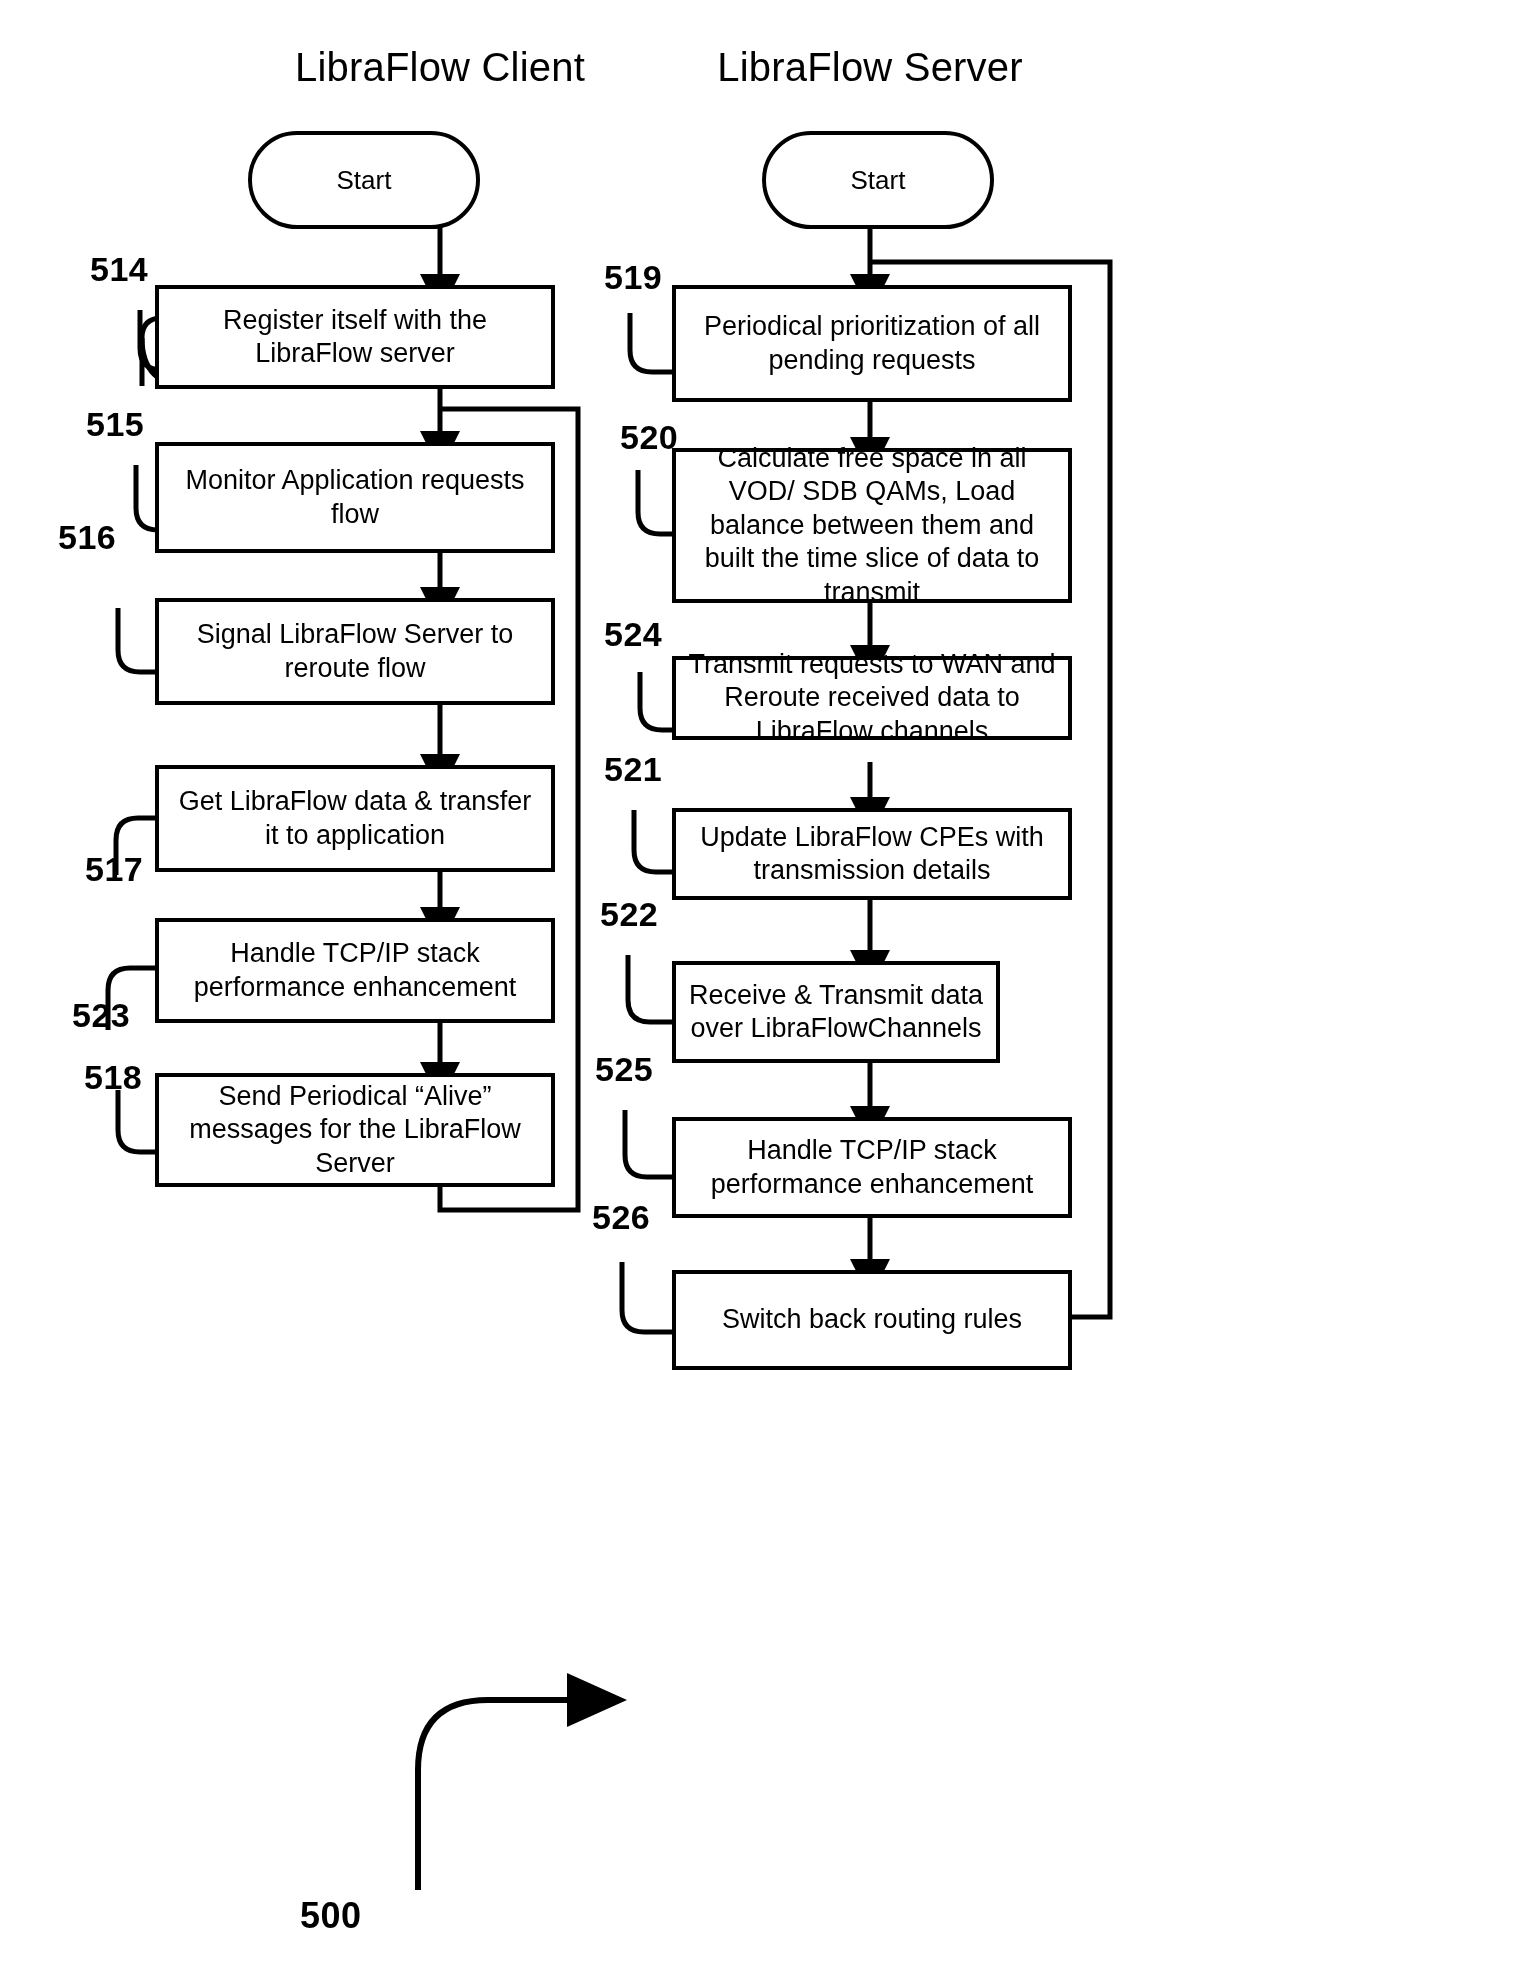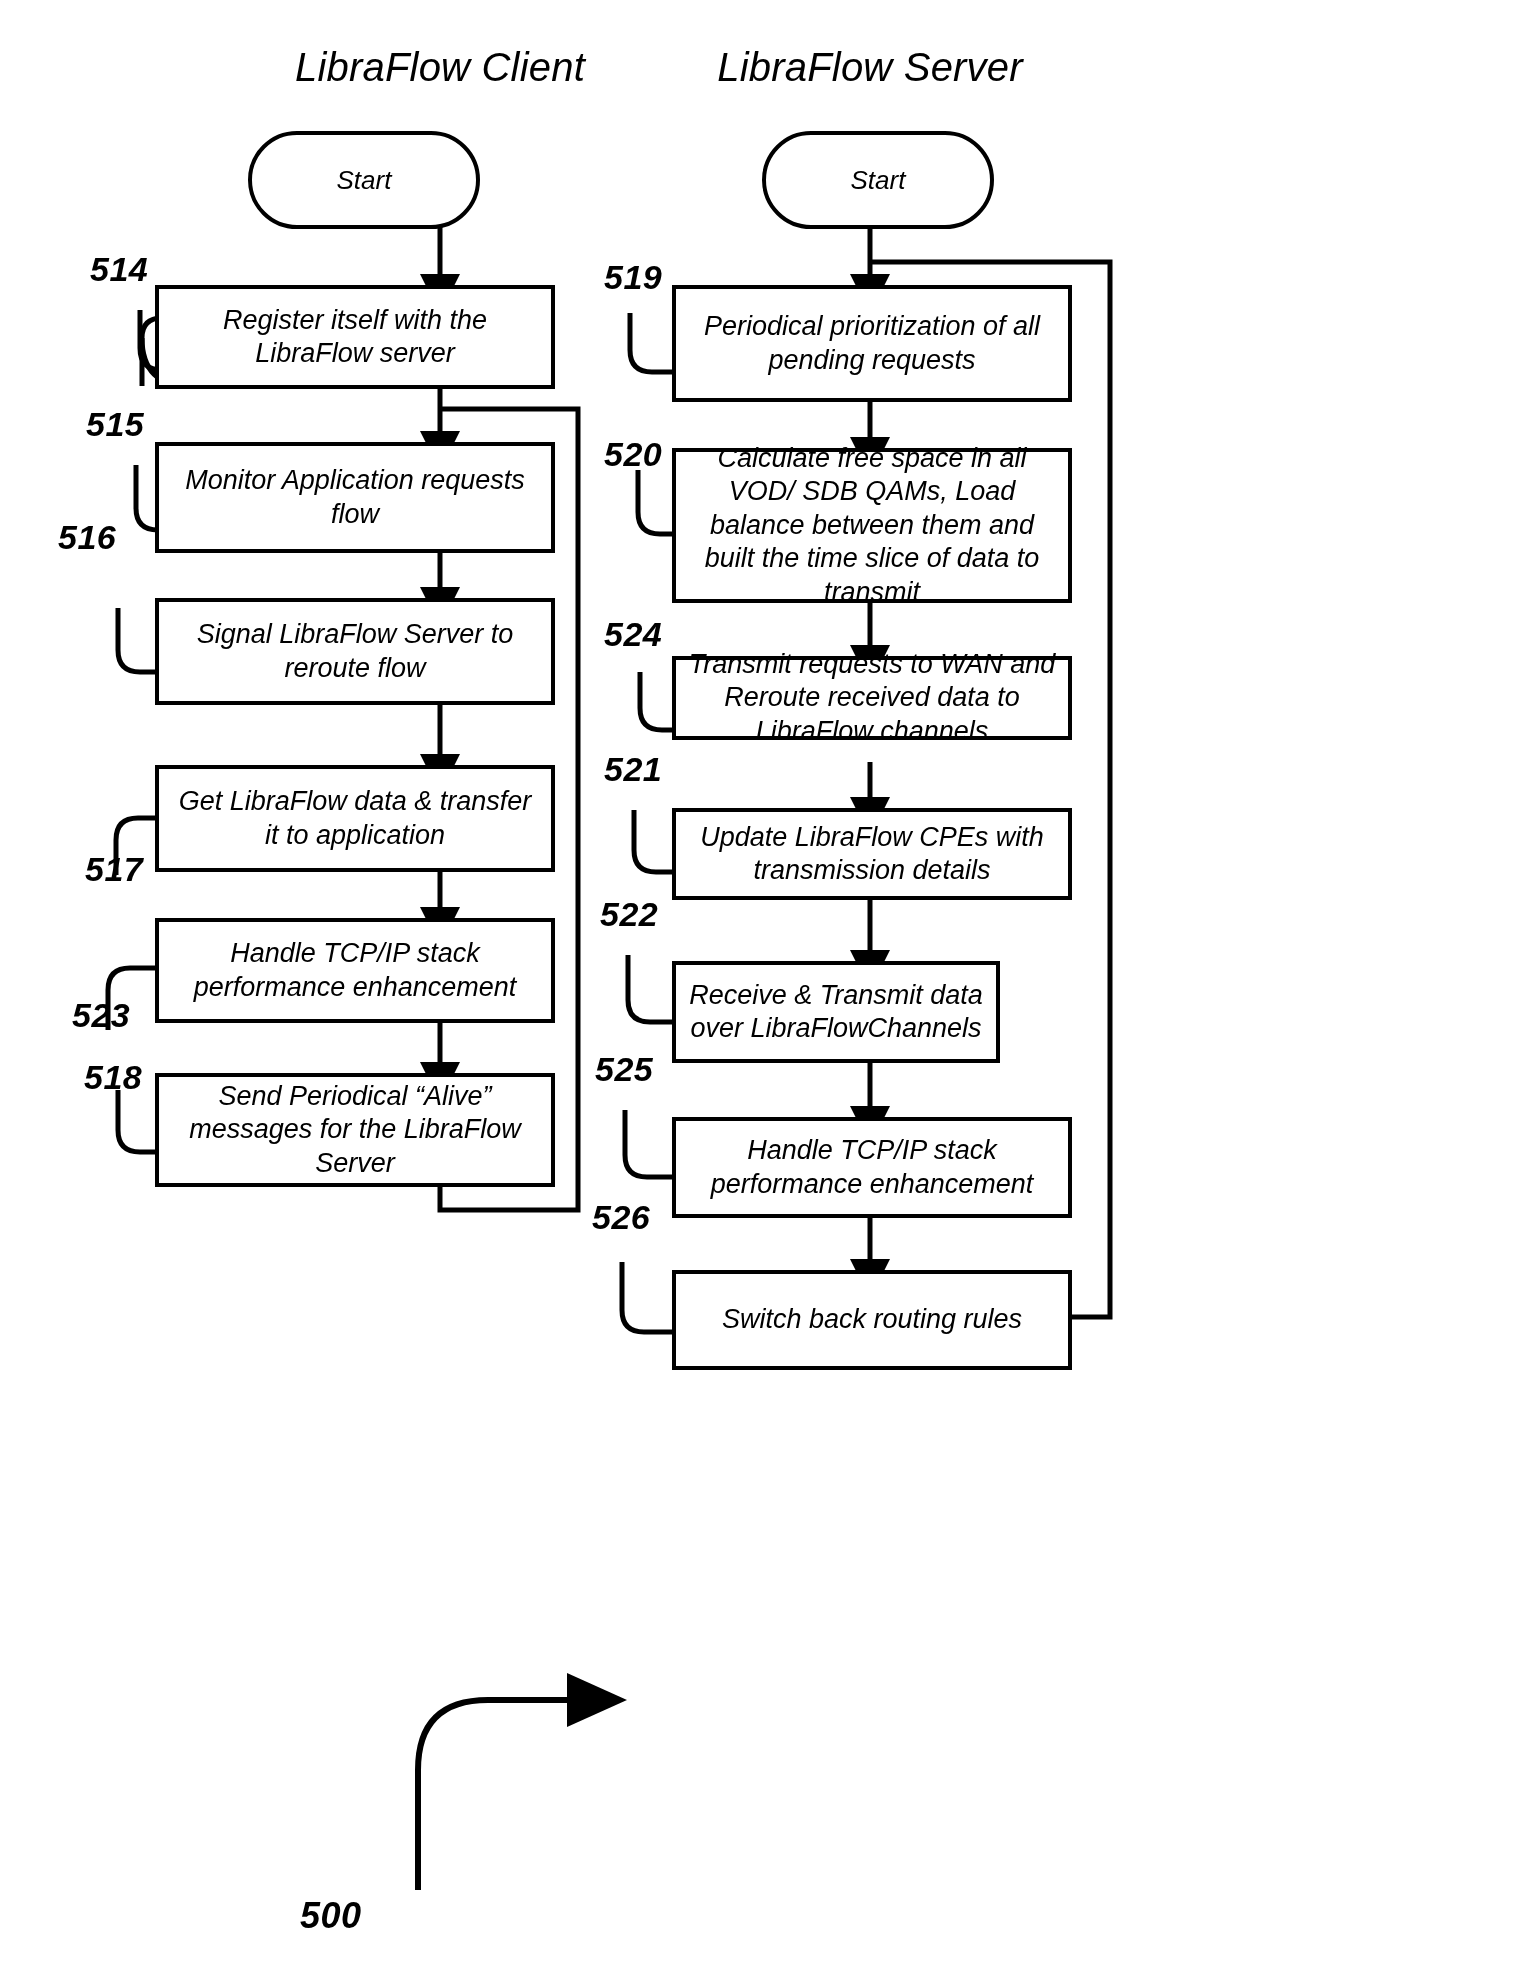--- a/index.html
+++ b/index.html
@@ -10,21 +10,20 @@
   body {
     font-family: "Liberation Sans", sans-serif;
     color: #000000;
   }
   #stage {
     position: relative;
     width: 1530px;
     height: 1971px;
     background: #ffffff;
     overflow: hidden;
-    font-style: italic;
   }
   svg.layer {
     position: absolute;
     left: 0;
     top: 0;
     width: 1530px;
     height: 1971px;
     pointer-events: none;
   }
   .col-title {
@@ -193,21 +192,21 @@
   </div>
 
   <div class="reflabel" style="left:90px; top:250px;">514</div>
   <div class="reflabel" style="left:86px; top:405px;">515</div>
   <div class="reflabel" style="left:58px; top:518px;">516</div>
   <div class="reflabel" style="left:85px; top:850px;">517</div>
   <div class="reflabel" style="left:72px; top:996px;">523</div>
   <div class="reflabel" style="left:84px; top:1058px;">518</div>
 
   <div class="reflabel" style="left:604px; top:258px;">519</div>
-  <div class="reflabel" style="left:604px; top:418px;margin-top:17px;">520</div>
+  <div class="reflabel" style="left:620px; top:418px;">520</div>
   <div class="reflabel" style="left:604px; top:615px;">524</div>
   <div class="reflabel" style="left:604px; top:750px;">521</div>
   <div class="reflabel" style="left:600px; top:895px;">522</div>
   <div class="reflabel" style="left:595px; top:1050px;">525</div>
   <div class="reflabel" style="left:592px; top:1198px;">526</div>
 
   <div class="figlabel" style="left:300px; top:1895px;">500</div>
 
 </div>
 

